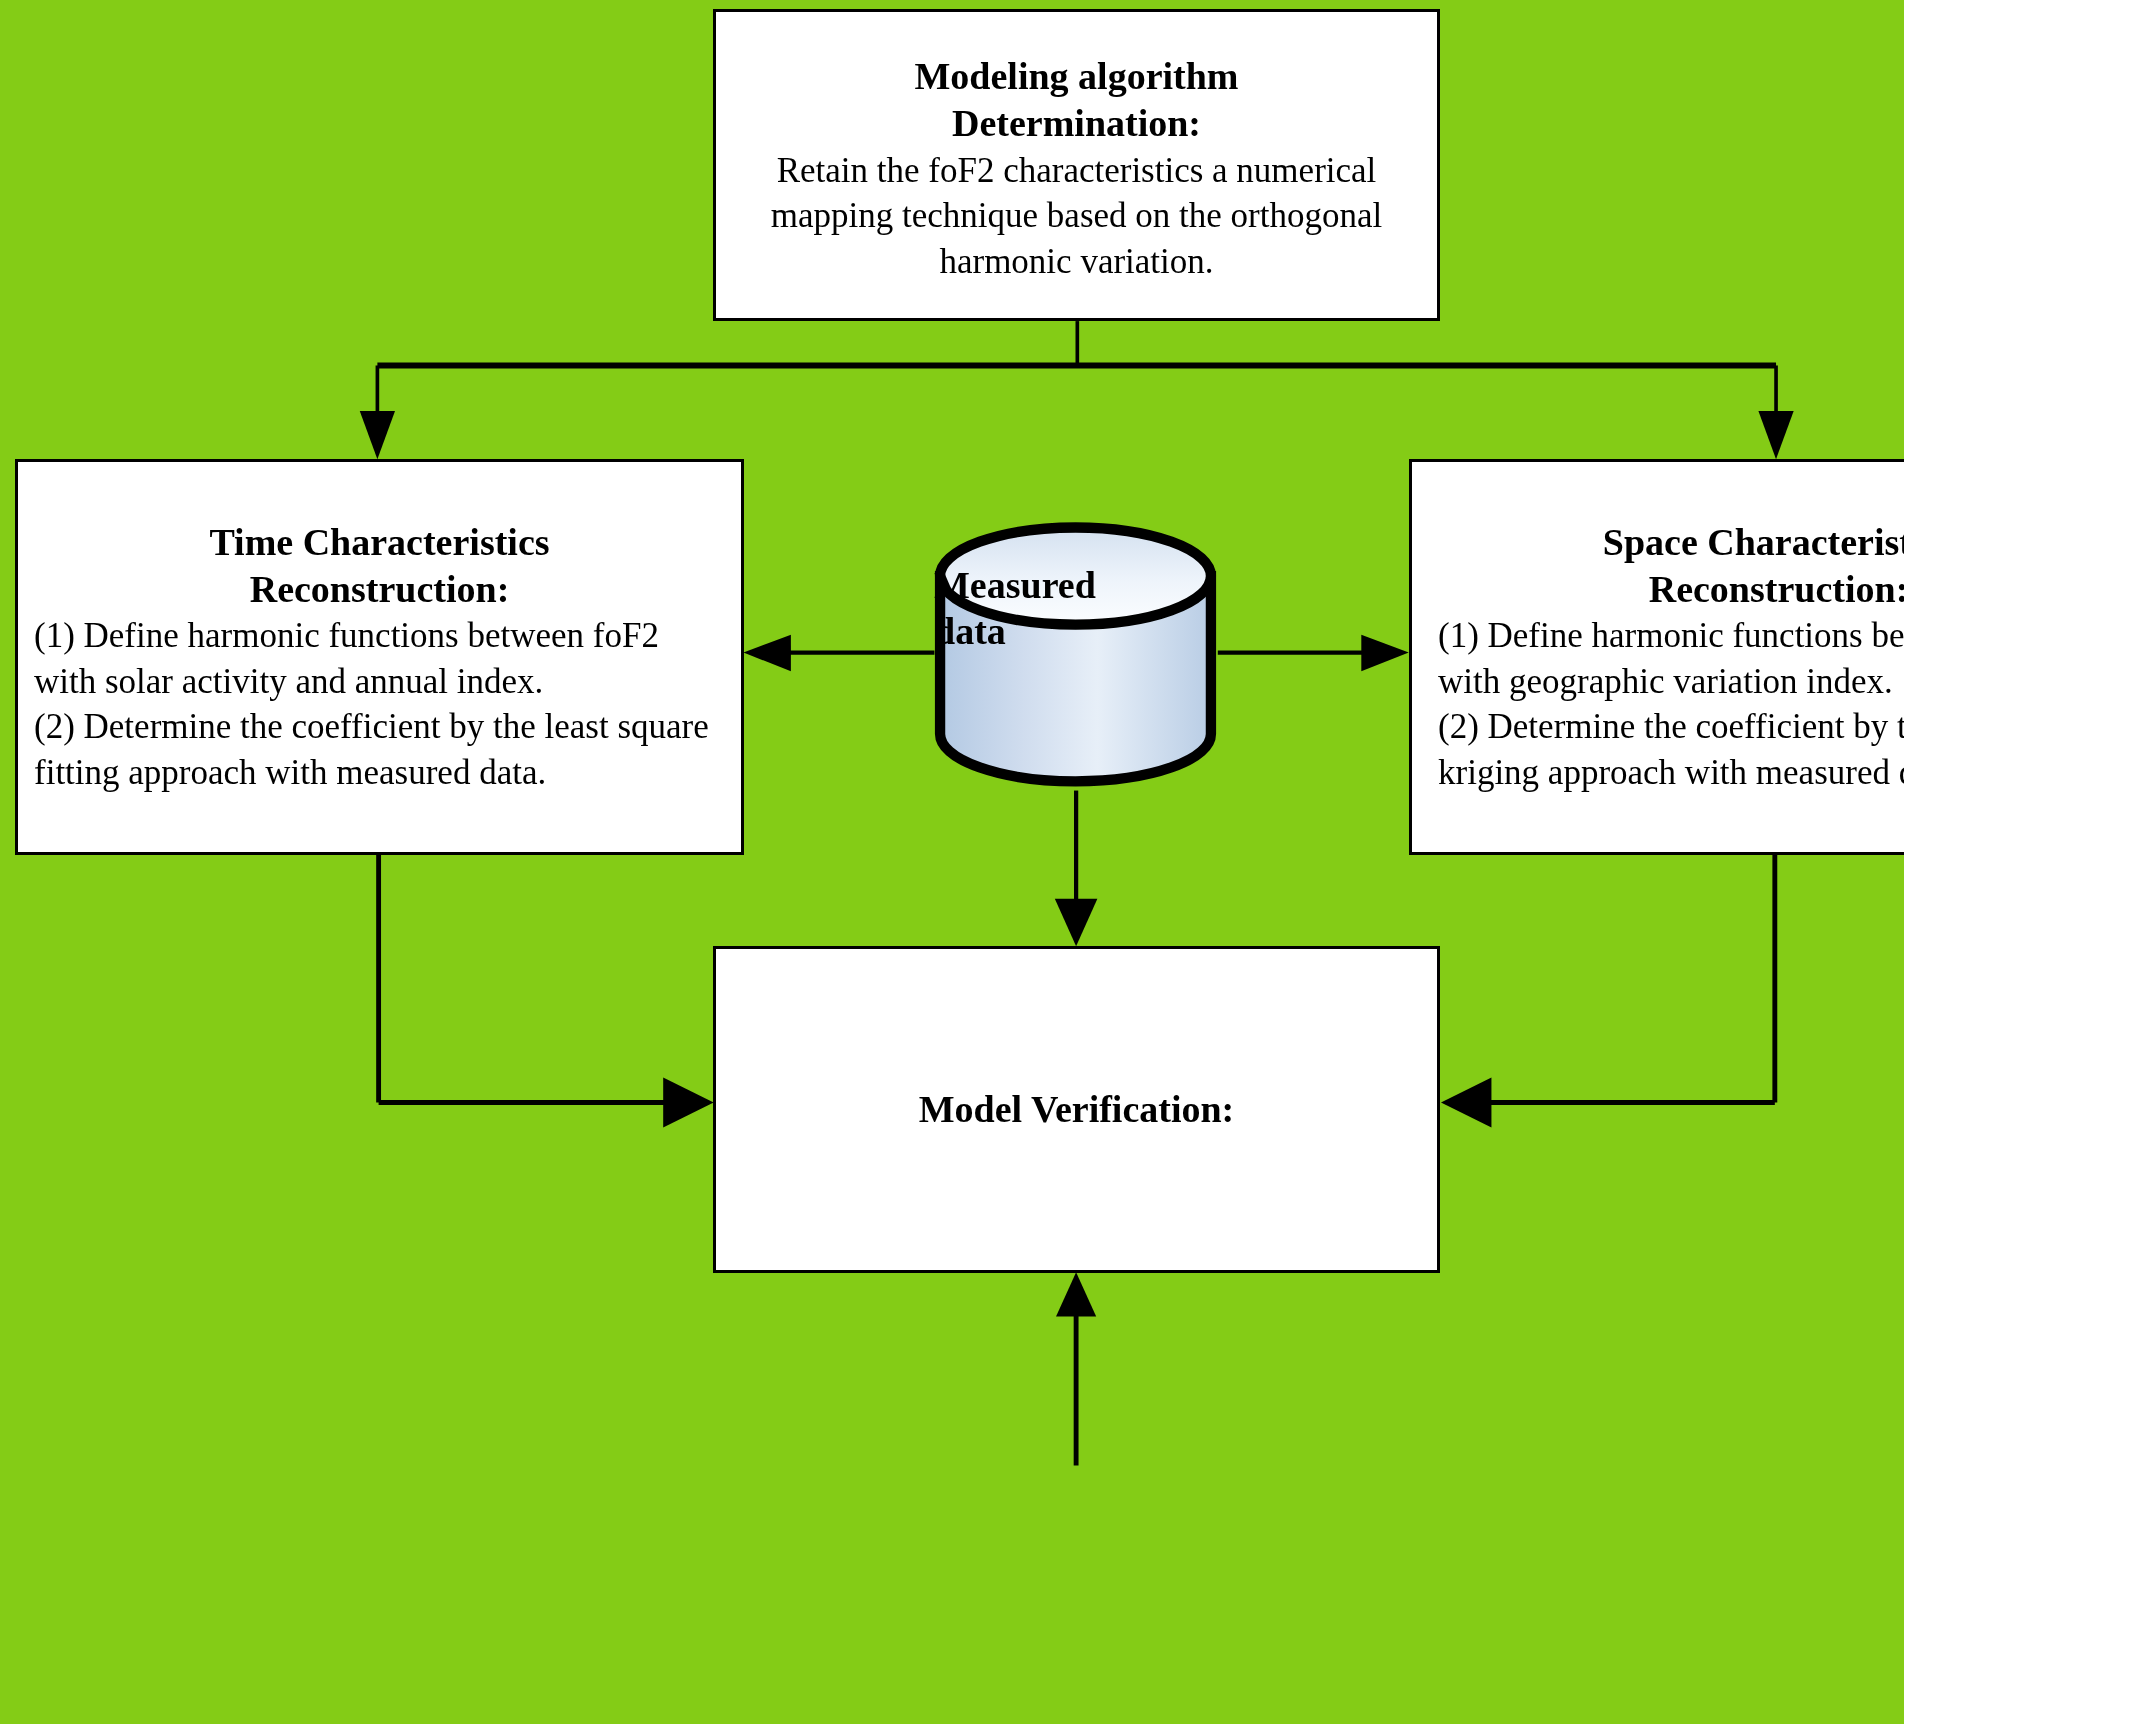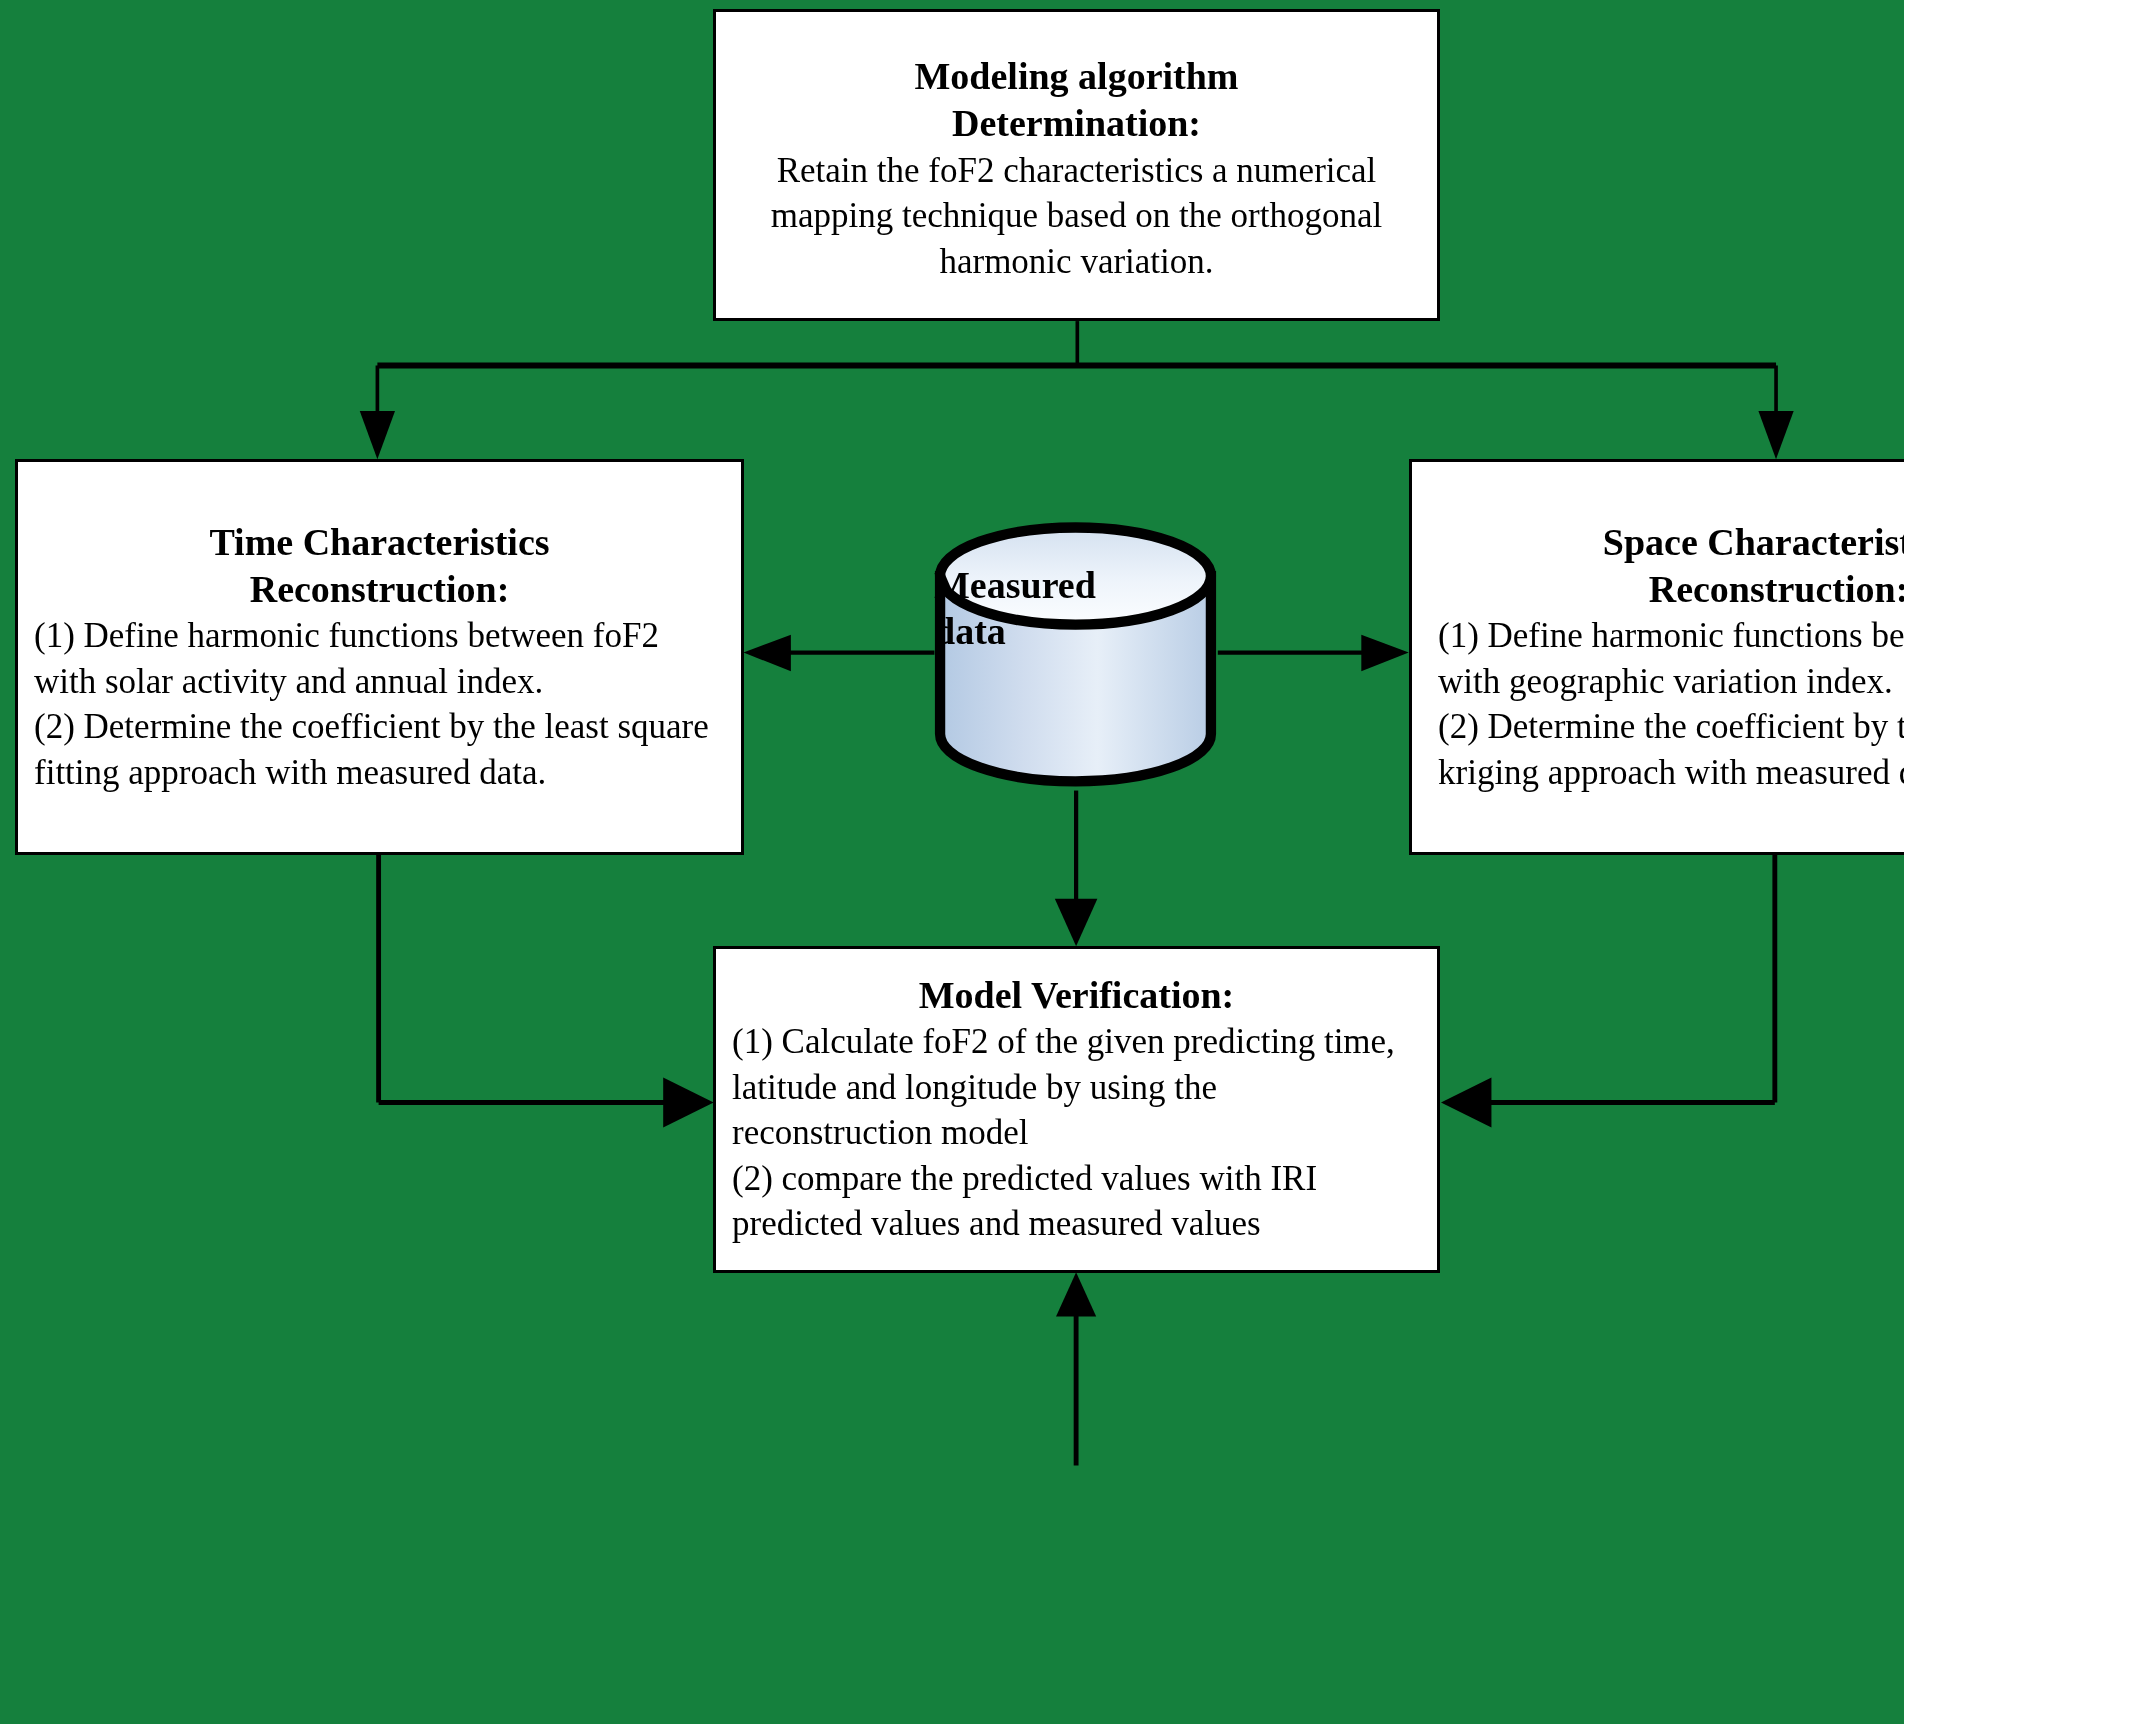--- a/index.html
+++ b/index.html
@@ -4,21 +4,21 @@
 <style>
   html, body {
     margin: 0;
     padding: 0;
     background: #ffffff;
   }
   #canvas {
     position: relative;
     width: 1904px;
     height: 1724px;
-    background: #15803d;
+    background: #84cc16;
     font-family: "Liberation Serif", "DejaVu Serif", serif;
     overflow: hidden;
   }
   svg.connectors {
     position: absolute;
     left: 0;
     top: 0;
     width: 2151px;
     height: 1724px;
     pointer-events: none;
@@ -180,19 +180,17 @@
       <path d="M 10 95 L 10 355 A 223 78 0 0 0 456 355 L 456 95 Z" fill="url(#cylBodyGrad)" stroke="#000000" stroke-width="17"></path>
 
       <ellipse cx="233" cy="95" rx="223" ry="80" fill="url(#cylTopGrad)" stroke="#000000" stroke-width="17"></ellipse>
     </svg>
     <div id="cyl-label">Measured
 data</div>
   </div>
 
   <div class="node-box" id="box-verify">
     <div class="node-title">Model Verification:</div>
-    <div class="node-body">(1) Calculate foF2 of the given predicting time, latitude and longitude by using the reconstruction model
-(2) compare the predicted values with IRI predicted values and measured values</div>
   </div>
 
 
 </div>
 
 
 </body></html>

